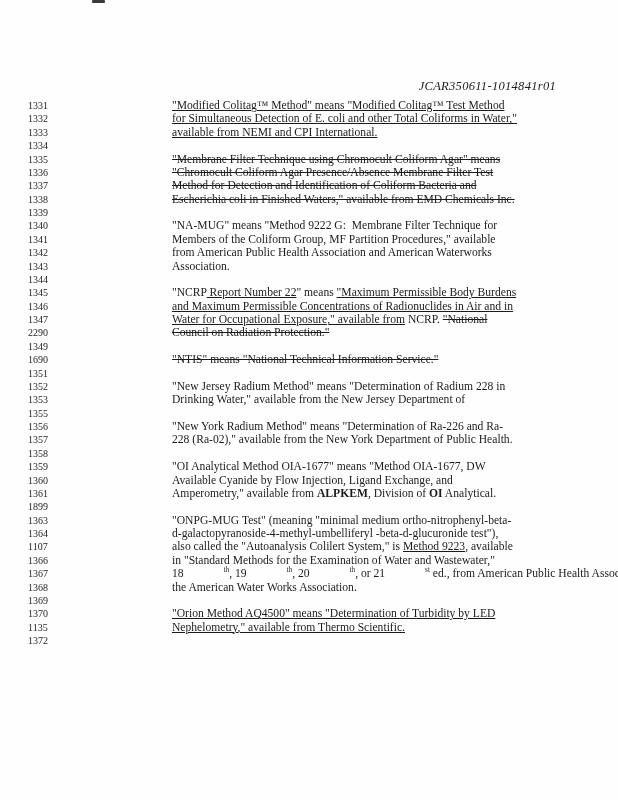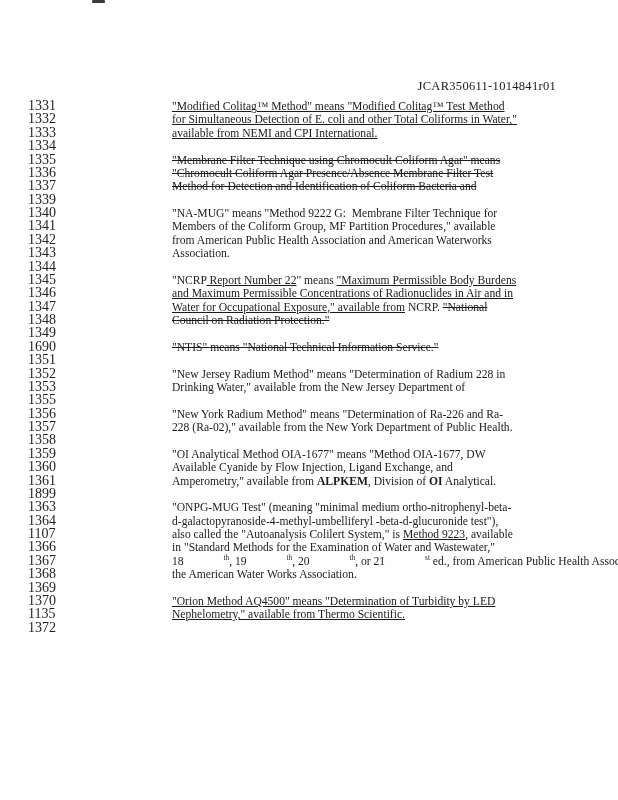--- a/index.html
+++ b/index.html
@@ -18,35 +18,36 @@
   .scan-artifact-1 {
     position: absolute; top: 0; left: 92px;
     width: 13px; height: 3px; background: #3a3a3a;
     border-radius: 1px;
   }
   .header-ref {
     position: absolute; top: 79px; left: 0; width: 556px;
     text-align: right;
     font-size: 12.5px; letter-spacing: 0.3px;
     color: #1b1b1b;
+    font-style: italic;
   }
   .lines {
     position: absolute; top: 99px; left: 28px; width: 580px;
   }
   .line {
     height: 13.38px;
     white-space: pre;
     font-size: 11.6px;
     line-height: 13.38px;
     color: #1b1b1b;
   }
   .num {
     display: inline-block;
     width: 144px;
-    font-size: 14px;
+    font-size: 10px;
     color: #1e1e1e;
   }
   .seg-u { text-decoration: underline; text-decoration-thickness: 1px; }
   .seg-s { text-decoration: line-through; text-decoration-thickness: 1px; }
   .seg-b { font-weight: bold; text-align: right; }
   .seg-sup { font-size: 0.62em; vertical-align: super; line-height: 0; margin-left: 40px; }
 </style>
 </head>
 <body>
 
@@ -54,30 +55,31 @@
   <div class="scan-artifact-1"></div>
   <div class="header-ref">JCAR350611-1014841r01</div>
   <div class="lines">
       <div class="line"><span class="num">1331</span><span><span class="seg-u">"Modified Colitag™ Method" means "Modified Colitag™ Test Method</span></span></div>
       <div class="line"><span class="num">1332</span><span><span class="seg-u">for Simultaneous Detection of E. coli and other Total Coliforms in Water,"</span></span></div>
       <div class="line"><span class="num">1333</span><span><span class="seg-u">available from NEMI and CPI International.</span></span></div>
       <div class="line"><span class="num">1334</span><span></span></div>
       <div class="line"><span class="num">1335</span><span><span class="seg-s">"Membrane Filter Technique using Chromocult Coliform Agar" means</span></span></div>
       <div class="line"><span class="num">1336</span><span><span class="seg-s">"Chromocult Coliform Agar Presence/Absence Membrane Filter Test</span></span></div>
       <div class="line"><span class="num">1337</span><span><span class="seg-s">Method for Detection and Identification of Coliform Bacteria and</span></span></div>
+      <div class="line"><span class="num">1338</span><span><span class="seg-s">Escherichia coli in Finished Waters," available from EMD Chemicals Inc.</span></span></div>
       <div class="line"><span class="num">1339</span><span></span></div>
       <div class="line"><span class="num">1340</span><span><span>"NA-MUG" means "Method 9222 G:  Membrane Filter Technique for</span></span></div>
       <div class="line"><span class="num">1341</span><span><span>Members of the Coliform Group, MF Partition Procedures," available</span></span></div>
       <div class="line"><span class="num">1342</span><span><span>from American Public Health Association and American Waterworks</span></span></div>
       <div class="line"><span class="num">1343</span><span><span>Association.</span></span></div>
       <div class="line"><span class="num">1344</span><span></span></div>
       <div class="line"><span class="num">1345</span><span><span>"NCRP</span><span class="seg-u"> Report Number 22</span><span>" means </span><span class="seg-u">"Maximum Permissible Body Burdens</span></span></div>
       <div class="line"><span class="num">1346</span><span><span class="seg-u">and Maximum Permissible Concentrations of Radionuclides in Air and in</span></span></div>
       <div class="line"><span class="num">1347</span><span><span class="seg-u">Water for Occupational Exposure," available from</span><span> NCRP. </span><span class="seg-s">"National</span></span></div>
-      <div class="line"><span class="num">1348</span><span><span class="seg-s">Council on Radiation Protection."</span></span></div>
+      <div class="line"><span class="num">2290</span><span><span class="seg-s">Council on Radiation Protection."</span></span></div>
       <div class="line"><span class="num">1349</span><span></span></div>
       <div class="line"><span class="num">1690</span><span><span class="seg-s">"NTIS" means "National Technical Information Service."</span></span></div>
       <div class="line"><span class="num">1351</span><span></span></div>
       <div class="line"><span class="num">1352</span><span><span>"New Jersey Radium Method" means "Determination of Radium 228 in</span></span></div>
       <div class="line"><span class="num">1353</span><span><span>Drinking Water," available from the New Jersey Department of</span></span></div>
       <div class="line"><span class="num">1355</span><span></span></div>
       <div class="line"><span class="num">1356</span><span><span>"New York Radium Method" means "Determination of Ra-226 and Ra-</span></span></div>
       <div class="line"><span class="num">1357</span><span><span>228 (Ra-02)," available from the New York Department of Public Health.</span></span></div>
       <div class="line"><span class="num">1358</span><span></span></div>
       <div class="line"><span class="num">1359</span><span><span>"OI Analytical Method OIA-1677" means "Method OIA-1677, DW</span></span></div>

